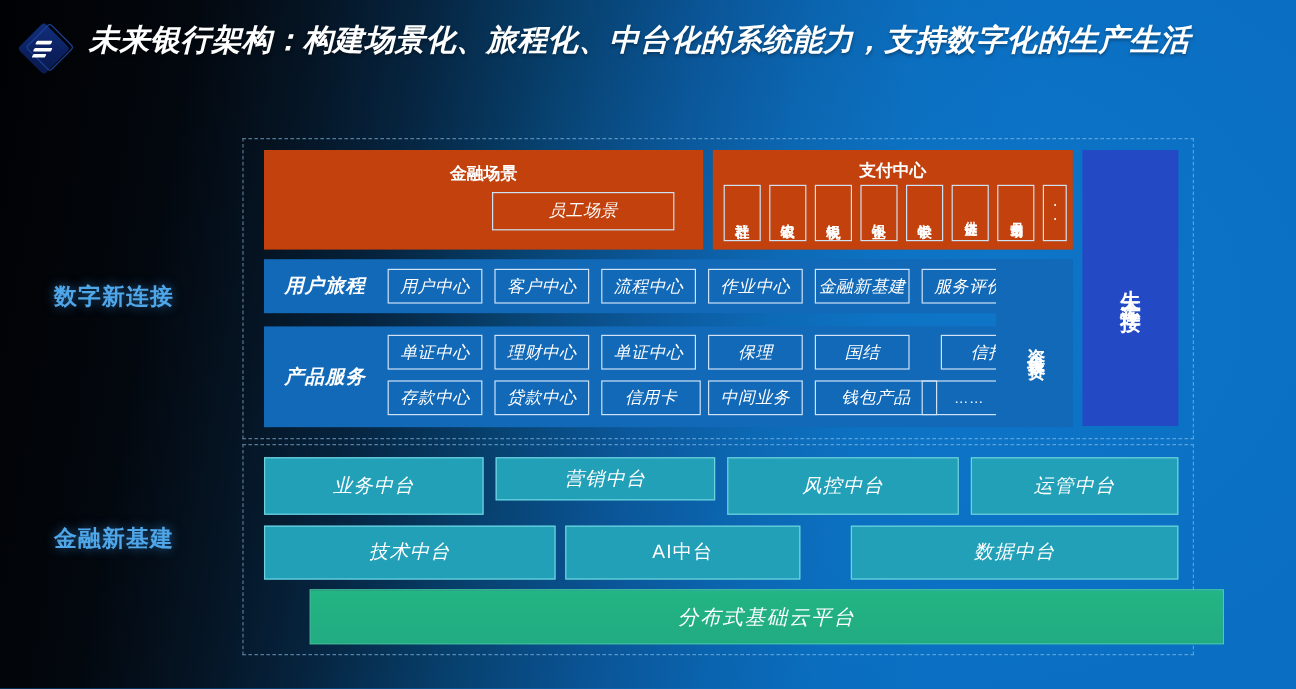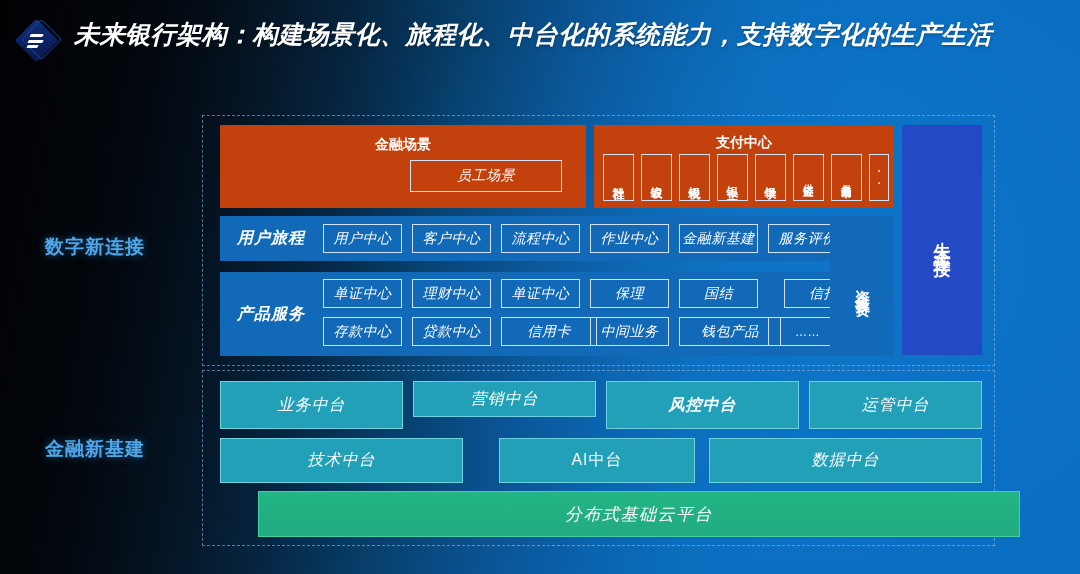--- a/index.html
+++ b/index.html
@@ -277,32 +277,32 @@
 
   <div class="chip" style="left:103px; top:7px;  width:79px; height:29px;">单证中心</div>
   <div class="chip" style="left:192px; top:7px;  width:79px; height:29px;">理财中心</div>
   <div class="chip" style="left:281px; top:7px;  width:79px; height:29px;">单证中心</div>
   <div class="chip" style="left:370px; top:7px;  width:79px; height:29px;">保理</div>
   <div class="chip" style="left:459px; top:7px;  width:79px; height:29px;">国结</div>
   <div class="chip" style="left:564px; top:7px;  width:79px; height:29px;">信托</div>
 
   <div class="chip" style="left:103px; top:45px; width:79px; height:29px;">存款中心</div>
   <div class="chip" style="left:192px; top:45px; width:79px; height:29px;">贷款中心</div>
-  <div class="chip" style="left:281px; top:45px; width:96px; height:29px;">信用卡</div>
+  <div class="chip" style="left:281px; top:45px; width:83px; height:29px;">信用卡</div>
   <div class="chip" style="left:370px; top:45px; width:79px; height:29px;">中间业务</div>
   <div class="chip" style="left:459px; top:45px; width:102px; height:29px;">钱包产品</div>
   <div class="chip plain" style="left:548px; top:45px; width:79px; height:29px; font-size:12px;">……</div>
 </div>
 
 <div class="panel col-panel" style="left:830px; top:216px; width:64px; height:140px;">
   <div class="vtext" style="left:0; top:0; right:0; bottom:0; font-size:15px; letter-spacing:4px;">资金投资</div>
 </div>
 
 <div class="mid-tile" style="left:220px; top:381px; width:183px; height:48px;">业务中台</div>
 <div class="mid-tile" style="left:413px; top:381px; width:183px; height:36px;">营销中台</div>
-<div class="mid-tile" style="left:606px; top:381px; width:193px; height:48px;font-weight:bold;">风控中台</div>
+<div class="mid-tile" style="left:606px; top:381px; width:193px; height:48px;">风控中台</div>
 <div class="mid-tile" style="left:809px; top:381px; width:173px; height:48px;">运管中台</div>
 
 <div class="mid-tile" style="left:220px; top:438px; width:243px; height:45px;">技术中台</div>
-<div class="mid-tile plain" style="left:471px; top:438px; width:196px; height:45px;margin-left:28px;">AI中台</div>
+<div class="mid-tile plain" style="left:471px; top:438px; width:196px; height:45px;">AI中台</div>
 <div class="mid-tile" style="left:709px; top:438px; width:273px; height:45px;">数据中台</div>
 
 <div id="cloud-bar">分布式基础云平台</div>
 
 </body></html>

